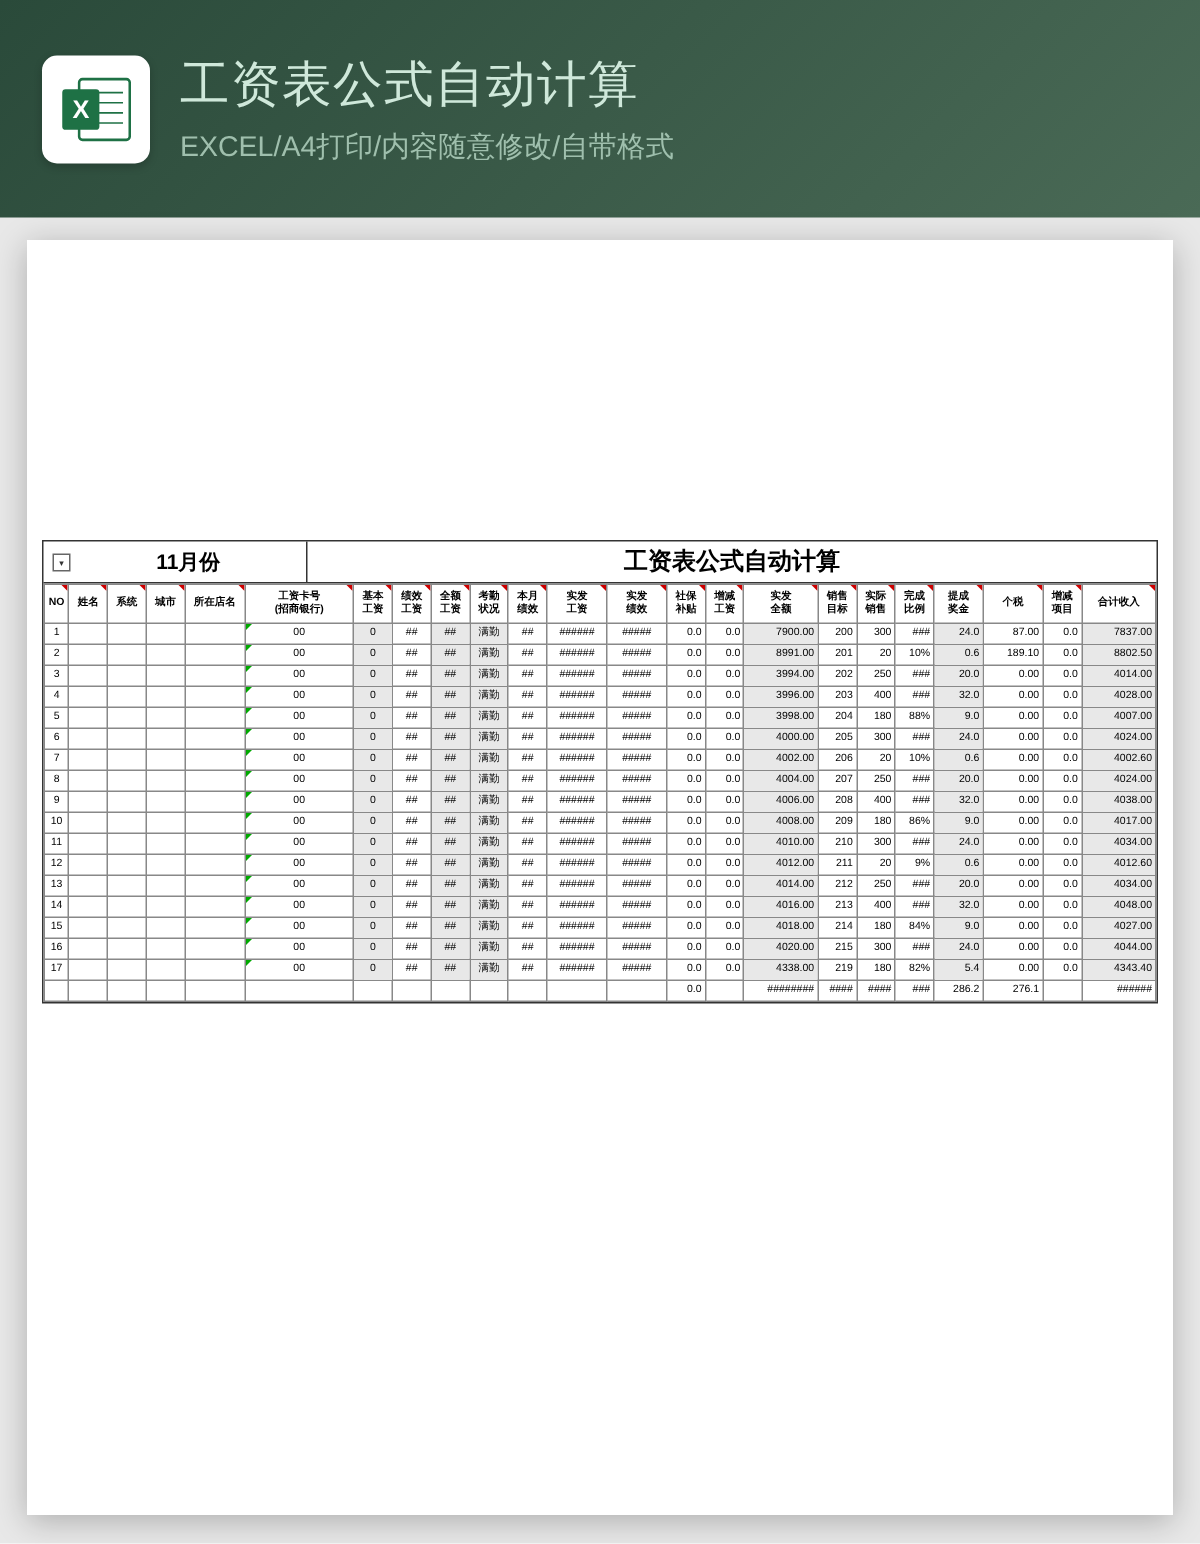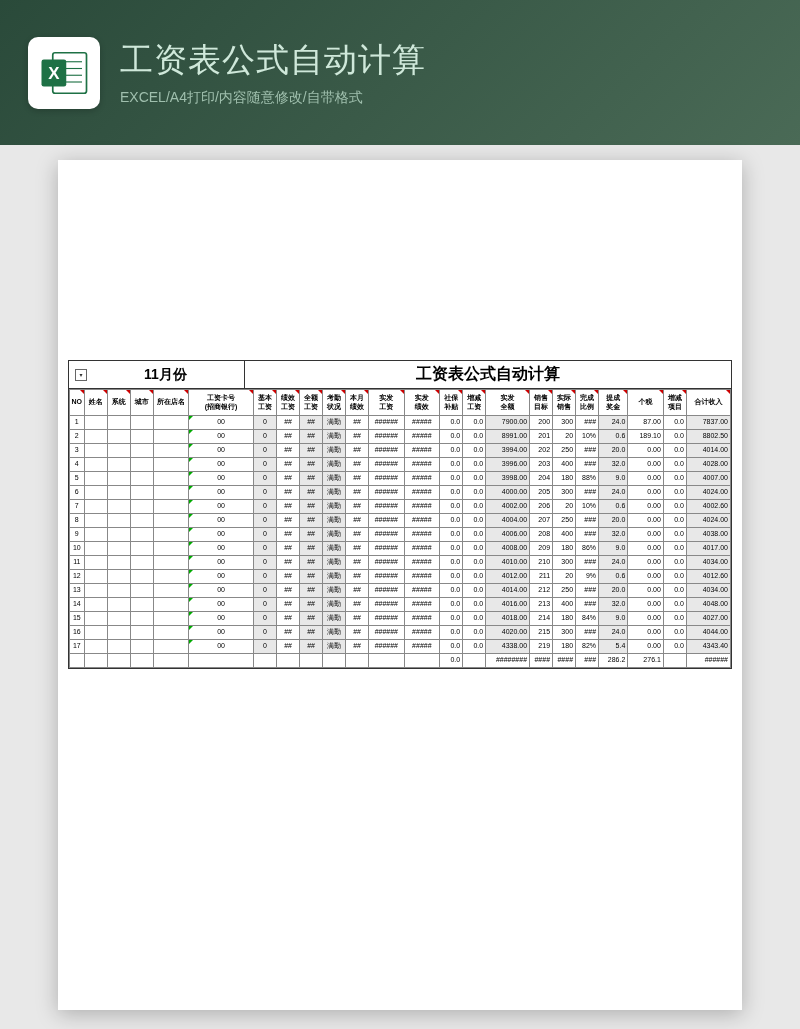--- a/index.html
+++ b/index.html
@@ -26,28 +26,28 @@
     border-radius: 10px;
     display: flex;
     align-items: center;
     justify-content: center;
     margin-right: 20px;
     box-shadow: 0 2px 6px rgba(0,0,0,0.2);
   }
   .excel-icon svg { width: 54px; height: 54px; }
   .header-text { display: flex; flex-direction: column; }
   .header-title { color: #cfe8da; font-size: 33px; font-weight: 400; letter-spacing: 1px; }
-  .header-sub { color: #9fbfad; font-size: 14px; margin-top: 6px; }
+  .header-sub { color: #9fbfad; font-size: 19px; margin-top: 6px; }
 
   .page {
     position: absolute;
     top: 160px;
     left: 50%;
     transform: translateX(-50%);
-    width: 684px;
+    width: 764px;
     height: 850px;
     background: #fff;
     box-shadow: 0 4px 20px rgba(0,0,0,0.25);
     padding-top: 200px;
   }
 
   .sheet {
     margin: 0 10px;
     border: 1px solid #333;
     font-size: 8px;

